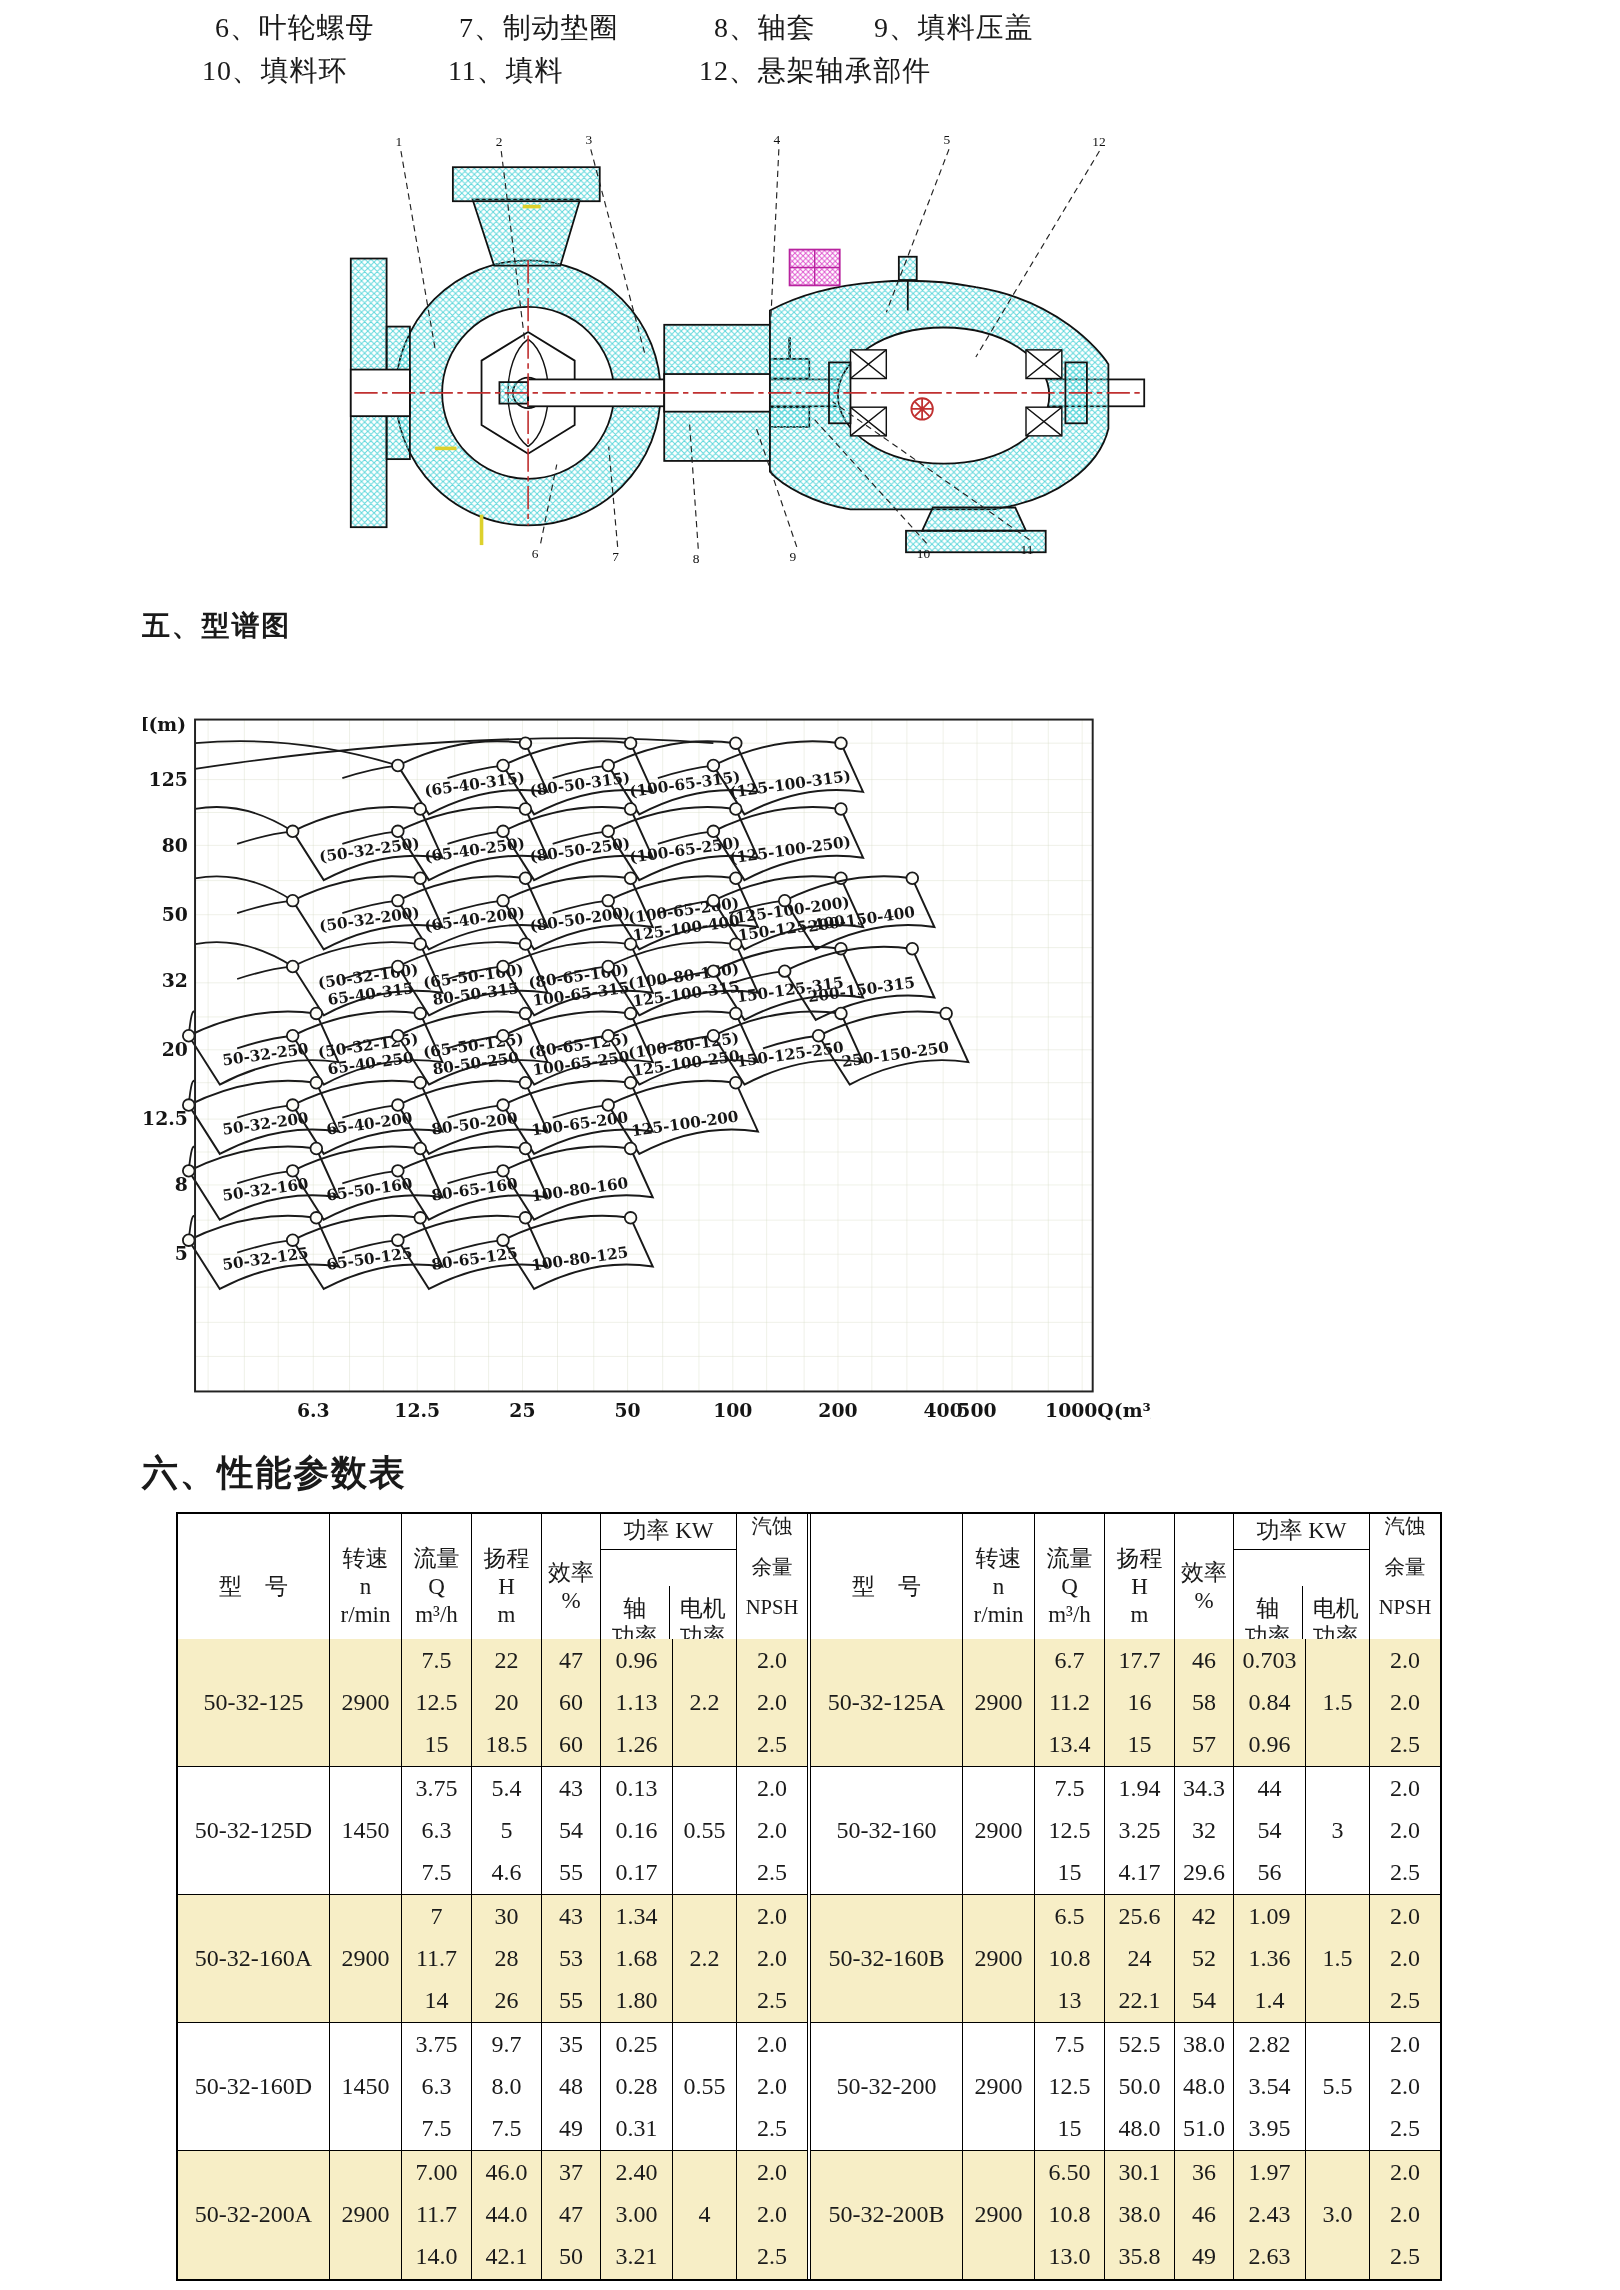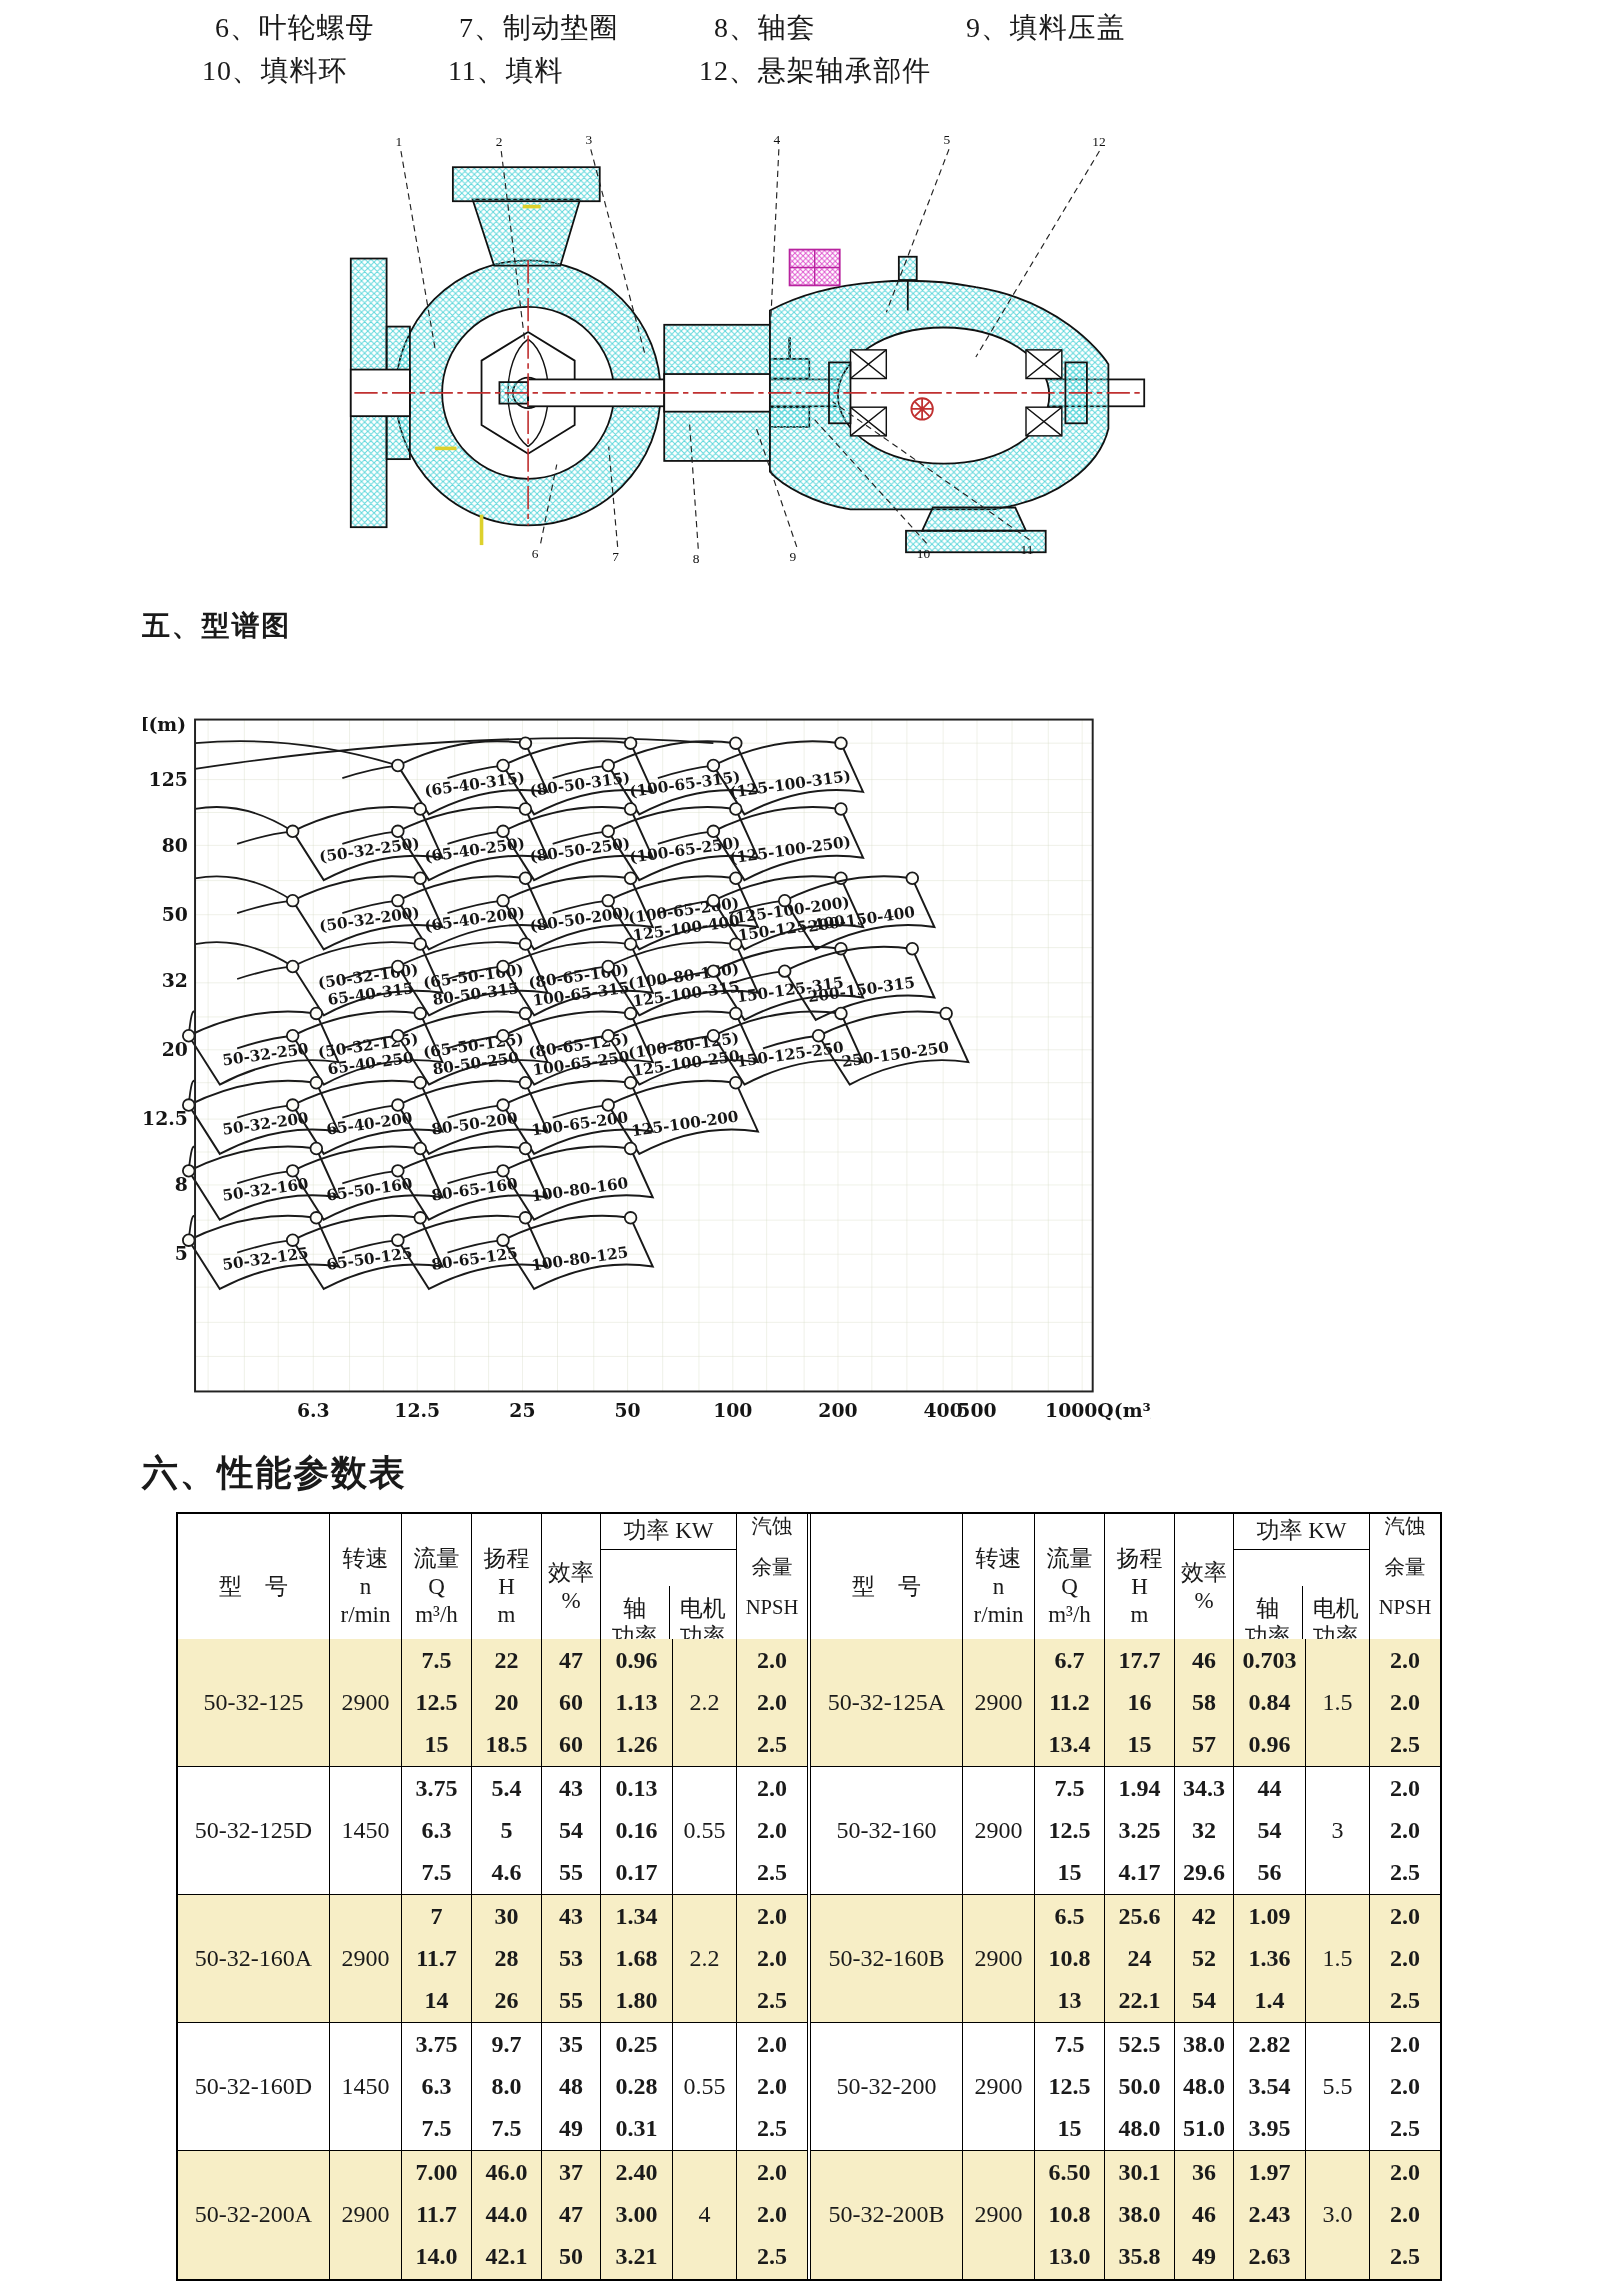--- a/index.html
+++ b/index.html
@@ -27,40 +27,40 @@
   .trow .half{height:128px;}
   .trow.thead .half{height:125px;}
   .trow:last-child .c{border-bottom:none;}
   .c{box-sizing:border-box;border-right:1.8px solid #000;border-bottom:1.8px solid #000;
      display:flex;flex-direction:column;align-items:center;justify-content:center;
      text-align:center;font-size:24px;line-height:1.15;background:transparent;}
   .half .c:last-child{border-right:none;gap:16px;}
   .trow.shade .c{background:#f7eec6;}
   .hd{font-size:23px;line-height:1.22;}
   .hd.smaller{font-size:20.6px;line-height:1.2;}
-  .stk{display:flex;flex-direction:column;justify-content:center;gap:14.3px;width:100%;font-weight:bold;}
+  .stk{display:flex;flex-direction:column;justify-content:center;gap:14.3px;width:100%;}
   .pkw{grid-column:span 2;padding:0;justify-content:flex-start;gap:36px;}
   .pkwt{width:100%;height:36px;border-bottom:1.8px solid #000;display:flex;align-items:center;justify-content:center;box-sizing:border-box;}
   .pkwb{width:100%;flex:1;display:flex;}
   .pkwl,.pkwr{width:50%;display:flex;flex-direction:column;align-items:center;justify-content:center;box-sizing:border-box;}
   .pkwr{border-left:1.8px solid #000;}
   .ytick{font:bold 21px "DejaVu Serif",serif;fill:#151515;}
   .xtick{font:bold 21px "DejaVu Serif",serif;fill:#151515;}
   .tlab{font:bold 17px "DejaVu Serif",serif;fill:#151515;}
   .corner{font:bold 21px "DejaVu Serif",serif;fill:#151515;}
 </style>
 </head>
 <body>
 
 <div class="parts">
   <div class="prow">
     <span style="left:215px">6、叶轮螺母</span>
     <span style="left:459px">7、制动垫圈</span>
     <span style="left:714px">8、轴套</span>
-    <span style="left:966px">9、填料压盖</span>
+    <span style="left:874px">9、填料压盖</span>
   </div>
   <div class="prow">
     <span style="left:202px">10、填料环</span>
     <span style="left:448px">11、填料</span>
     <span style="left:699px">12、悬架轴承部件</span>
   </div>
 </div>
 
 <svg id="pumpsvg" width="797" height="441" viewBox="0 0 890 492">
   <defs>

